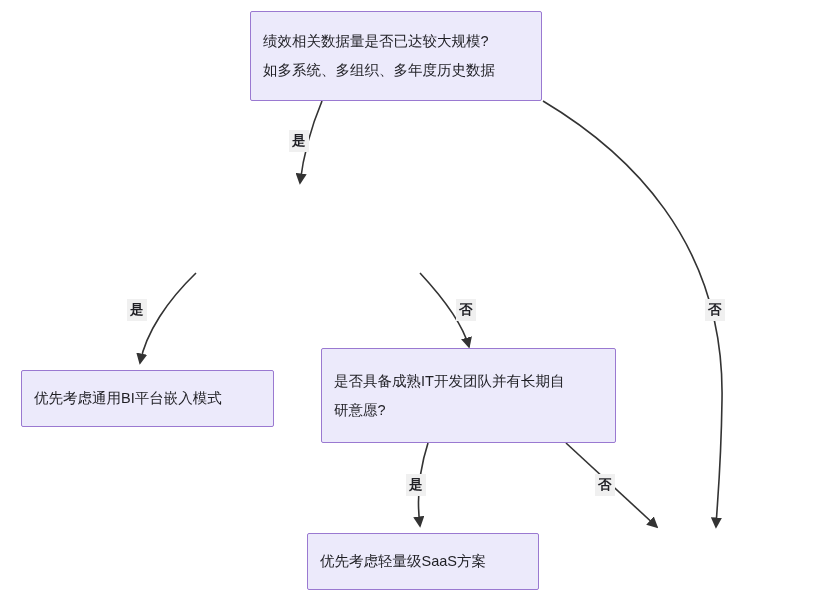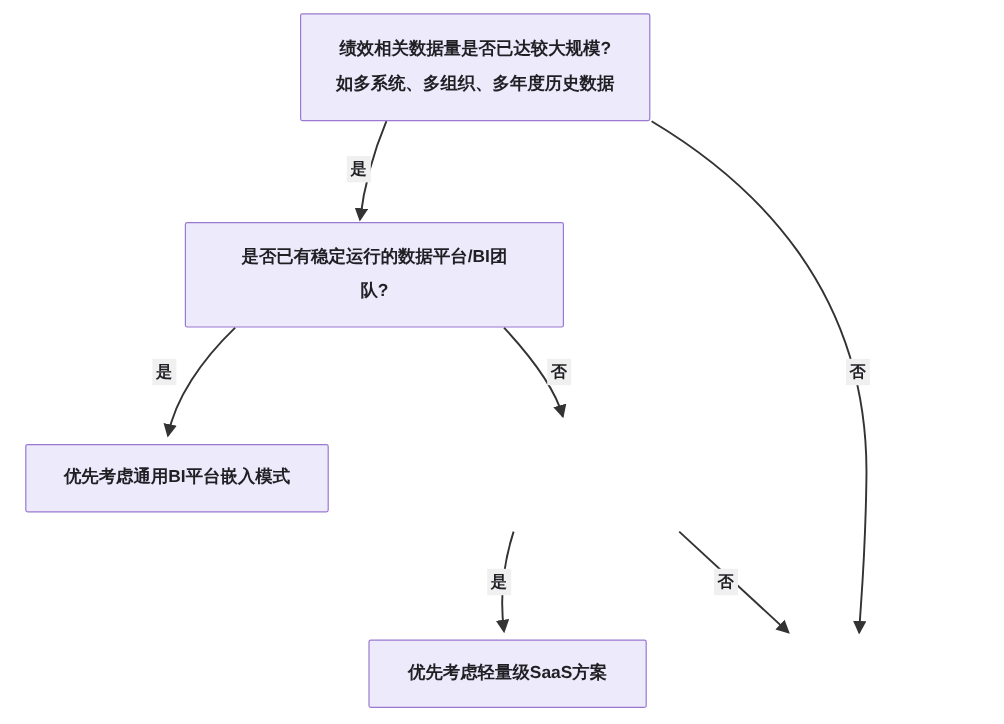--- a/index.html
+++ b/index.html
@@ -28,23 +28,22 @@
   }
   .node {
     position: absolute;
     box-sizing: border-box;
     background: #ECEAFB;
     border: 1.6px solid #9A79D1;
     border-radius: 2px;
     display: flex;
     align-items: center;
     justify-content: center;
-    text-align: center;
     color: #1f1f24;
-    font-weight: bold;
+    font-weight: normal;
     font-size: 14.5px;
     line-height: 2.0;
     padding: 2px 12px;
   }
   .node .txt {
     display: block;
     width: 100%;
     word-break: break-all;
   }
   .edge-label {
@@ -84,27 +83,27 @@
     <path d="M 566,443 L 657,527" fill="none" stroke="#333333" stroke-width="1.6" marker-end="url(#arrow)"></path>
   </svg>
 
   <div class="node" style="left:250px; top:11px; width:292px; height:90px;">
     <span class="txt">
       <span>绩效相关数据量是否已达较大规模?</span><br>
       <span>如多系统、多组织、多年度历史数据</span>
     </span>
   </div>
 
-  <div class="node" style="left:154px; top:185px; width:316px; height:88px;">
+
+  <div class="node" style="left:321px; top:348px; width:295px; height:95px;">
     <span class="txt">
-      <span>是否已有稳定运行的数据平台/BI团</span><br>
-      <span>队?</span>
+      <span>是否具备成熟IT开发团队并有长期自</span><br>
+      <span>研意愿?</span>
     </span>
   </div>
-
 
   <div class="node" style="left:21px; top:370px; width:253px; height:57px;">
     <span class="txt">优先考虑通用BI平台嵌入模式</span>
   </div>
 
   <div class="node" style="left:307px; top:533px; width:232px; height:57px;">
     <span class="txt">优先考虑轻量级SaaS方案</span>
   </div>
 
 

